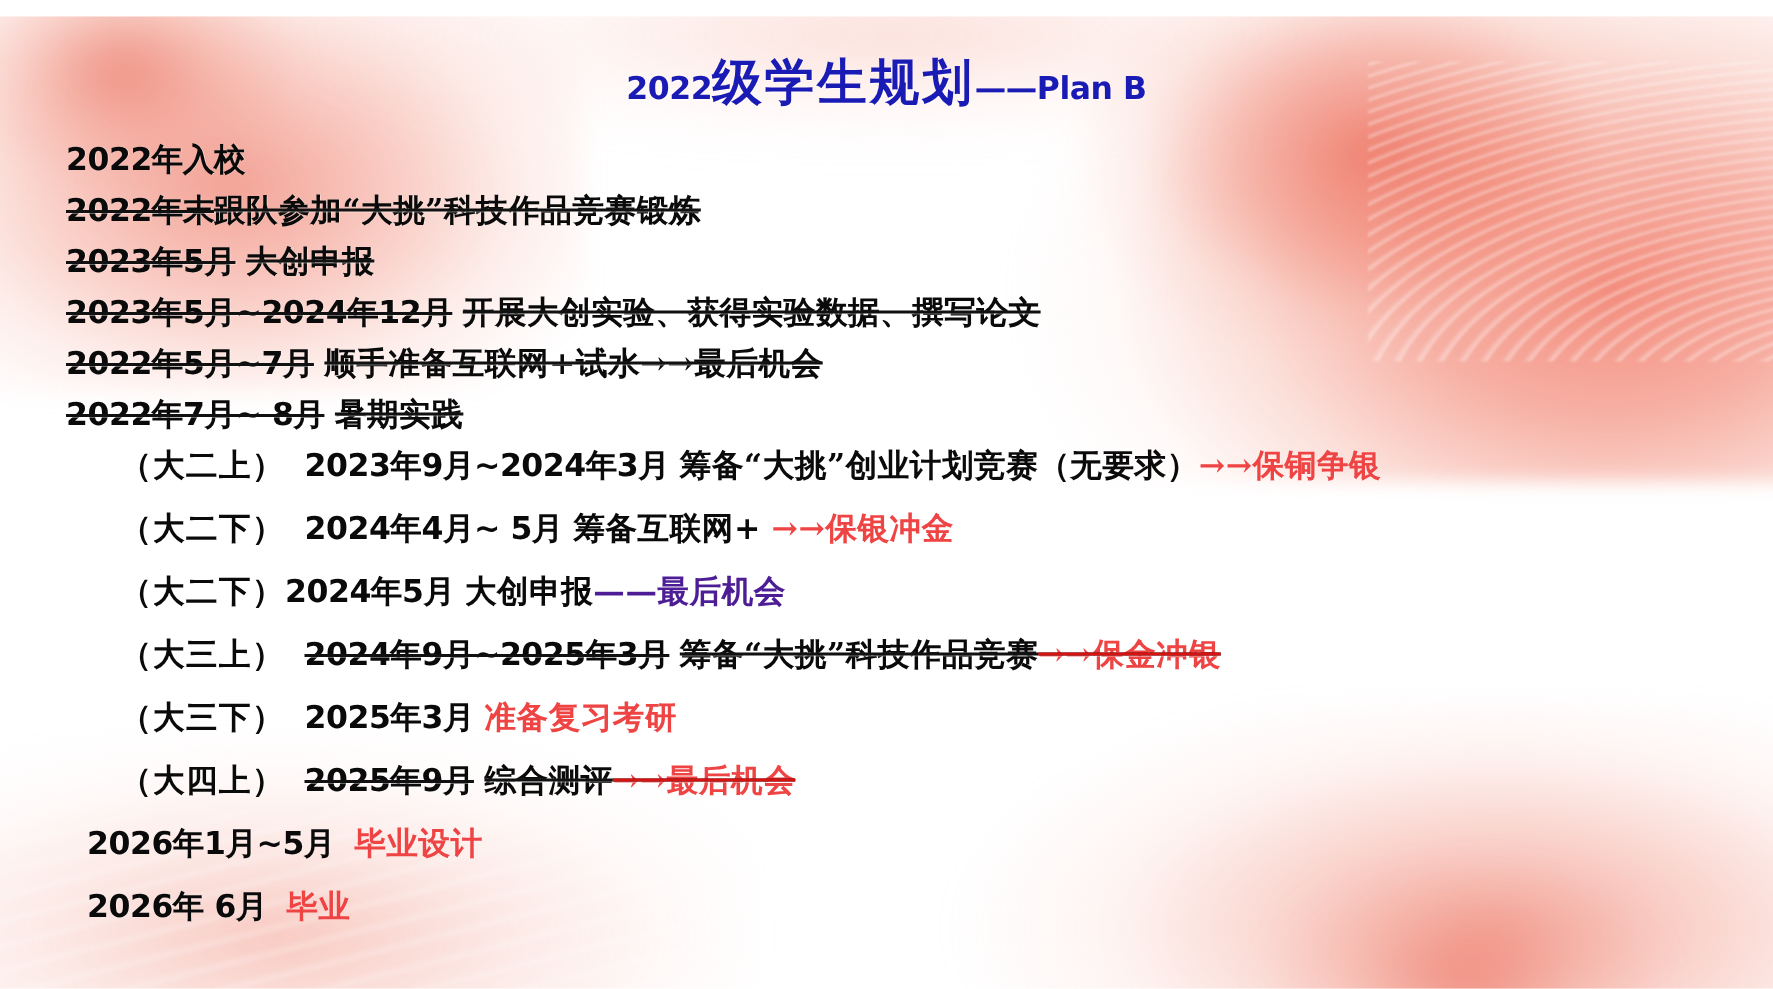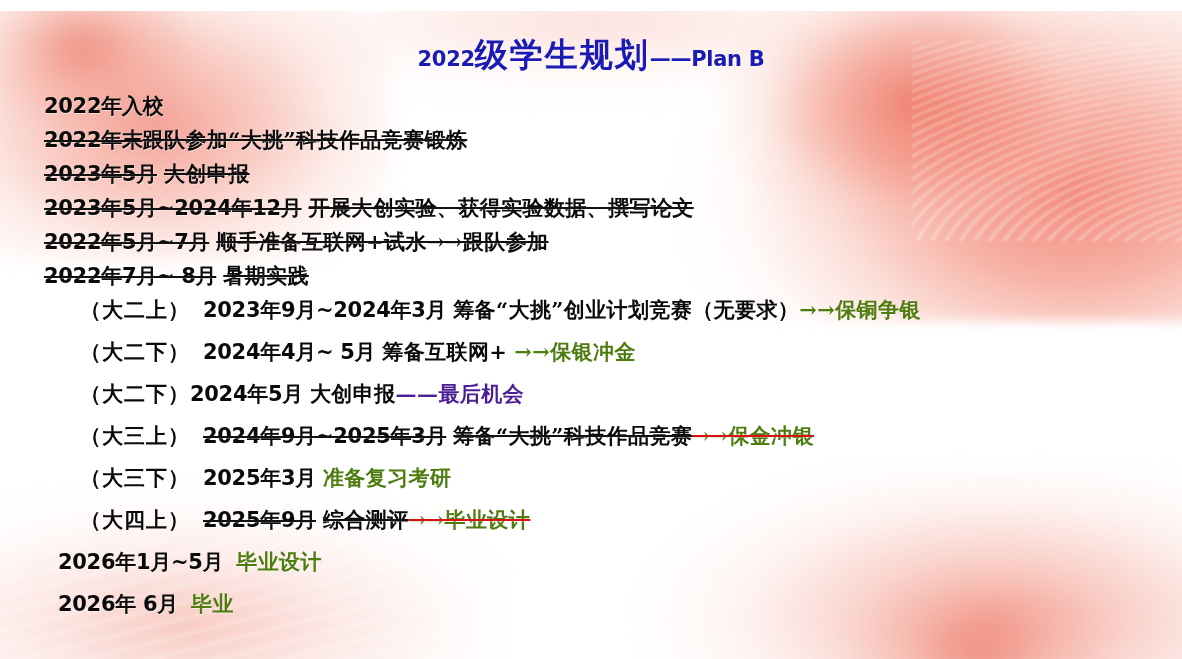--- a/index.html
+++ b/index.html
@@ -187,21 +187,21 @@
     font-family: "DejaVu Sans", "Liberation Sans", sans-serif;
     font-weight: bold;
     font-size: 21px;
     letter-spacing: -0.3px;
   }
   .cjk {
     font-family: "DejaVu Serif", "Liberation Serif", serif;
     font-weight: bold;
     letter-spacing: 0.4px;
   }
-  .red { color: #4d7c0f; }
+  .red { color: #ef4444; }
   .blue { color: #4c1d95; }
   .pre {
     font-family: "DejaVu Serif", "Liberation Serif", serif;
     font-weight: bold;
     letter-spacing: 1px;
   }
 
   
   .strike { text-decoration: line-through; text-decoration-thickness: 1.6px; text-decoration-color: #111; }
   .strike-red { text-decoration: line-through; text-decoration-thickness: 1.6px; text-decoration-color: #d81111; }
@@ -234,35 +234,35 @@
     <div id="lines">
 
       <div class="line tight"><span class="num">2022年入校</span></div>
 
       <div class="line tight"><span class="seg strike"><span class="num">2022年末</span><span class="cjk">跟队参加“大挑”科技作品竞赛锻炼</span></span></div>
 
       <div class="line tight"><span class="seg strike"><span class="num">2023年5月</span><span class="gap-s"></span><span class="cjk">大创申报</span></span></div>
 
       <div class="line tight"><span class="seg strike"><span class="num">2023年5月~2024年12月</span><span class="gap-s"></span><span class="cjk">开展大创实验、获得实验数据、撰写论文</span></span></div>
 
-      <div class="line tight"><span class="seg strike"><span class="num">2022年5月~7月</span><span class="gap-s"></span><span class="cjk">顺手准备互联网+试水→→跟队参加</span></span></div>
+      <div class="line tight"><span class="seg strike"><span class="num">2022年5月~7月</span><span class="gap-s"></span><span class="cjk">顺手准备互联网+试水→→最后机会</span></span></div>
 
       <div class="line tight"><span class="seg strike"><span class="num">2022年7月~ 8月</span><span class="gap-s"></span><span class="cjk">暑期实践</span></span></div>
 
       <div class="line grade"><span class="pre">（大二上）</span><span class="gap-m"></span><span class="num">2023年9月~2024年3月</span><span class="gap-s"></span><span class="cjk">筹备“大挑”创业计划竞赛（无要求）</span><span class="cjk red">→→保铜争银</span></div>
 
       <div class="line grade"><span class="pre">（大二下）</span><span class="gap-m"></span><span class="num">2024年4月~ 5月</span><span class="gap-s"></span><span class="cjk">筹备互联网+</span><span class="gap-s"></span><span class="cjk red">→→保银冲金</span></div>
 
       <div class="line grade"><span class="pre">（大二下）</span><span class="num">2024年5月</span><span class="gap-s"></span><span class="cjk">大创申报</span><span class="cjk blue">——最后机会</span></div>
 
       <div class="line grade"><span class="pre">（大三上）</span><span class="gap-m"></span><span class="seg strike"><span class="num">2024年9月~2025年3月</span><span class="gap-s"></span><span class="cjk">筹备“大挑”科技作品竞赛</span><span class="cjk red strike-red">→→保金冲银</span></span></div>
 
       <div class="line grade"><span class="pre">（大三下）</span><span class="gap-m"></span><span class="num">2025年3月</span><span class="gap-s"></span><span class="cjk red">准备复习考研</span></div>
 
-      <div class="line grade"><span class="pre">（大四上）</span><span class="gap-m"></span><span class="seg strike"><span class="num">2025年9月</span><span class="gap-s"></span><span class="cjk">综合测评</span><span class="cjk red strike-red">→→毕业设计</span></span></div>
+      <div class="line grade"><span class="pre">（大四上）</span><span class="gap-m"></span><span class="seg strike"><span class="num">2025年9月</span><span class="gap-s"></span><span class="cjk">综合测评</span><span class="cjk red strike-red">→→最后机会</span></span></div>
 
       <div class="line final"><span class="num">2026年1月~5月</span><span class="gap-m"></span><span class="cjk red">毕业设计</span></div>
 
       <div class="line final"><span class="num">2026年 6月</span><span class="gap-m"></span><span class="cjk red">毕业</span></div>
 
     </div>
   </div>
 </div>
 
 </body></html>

